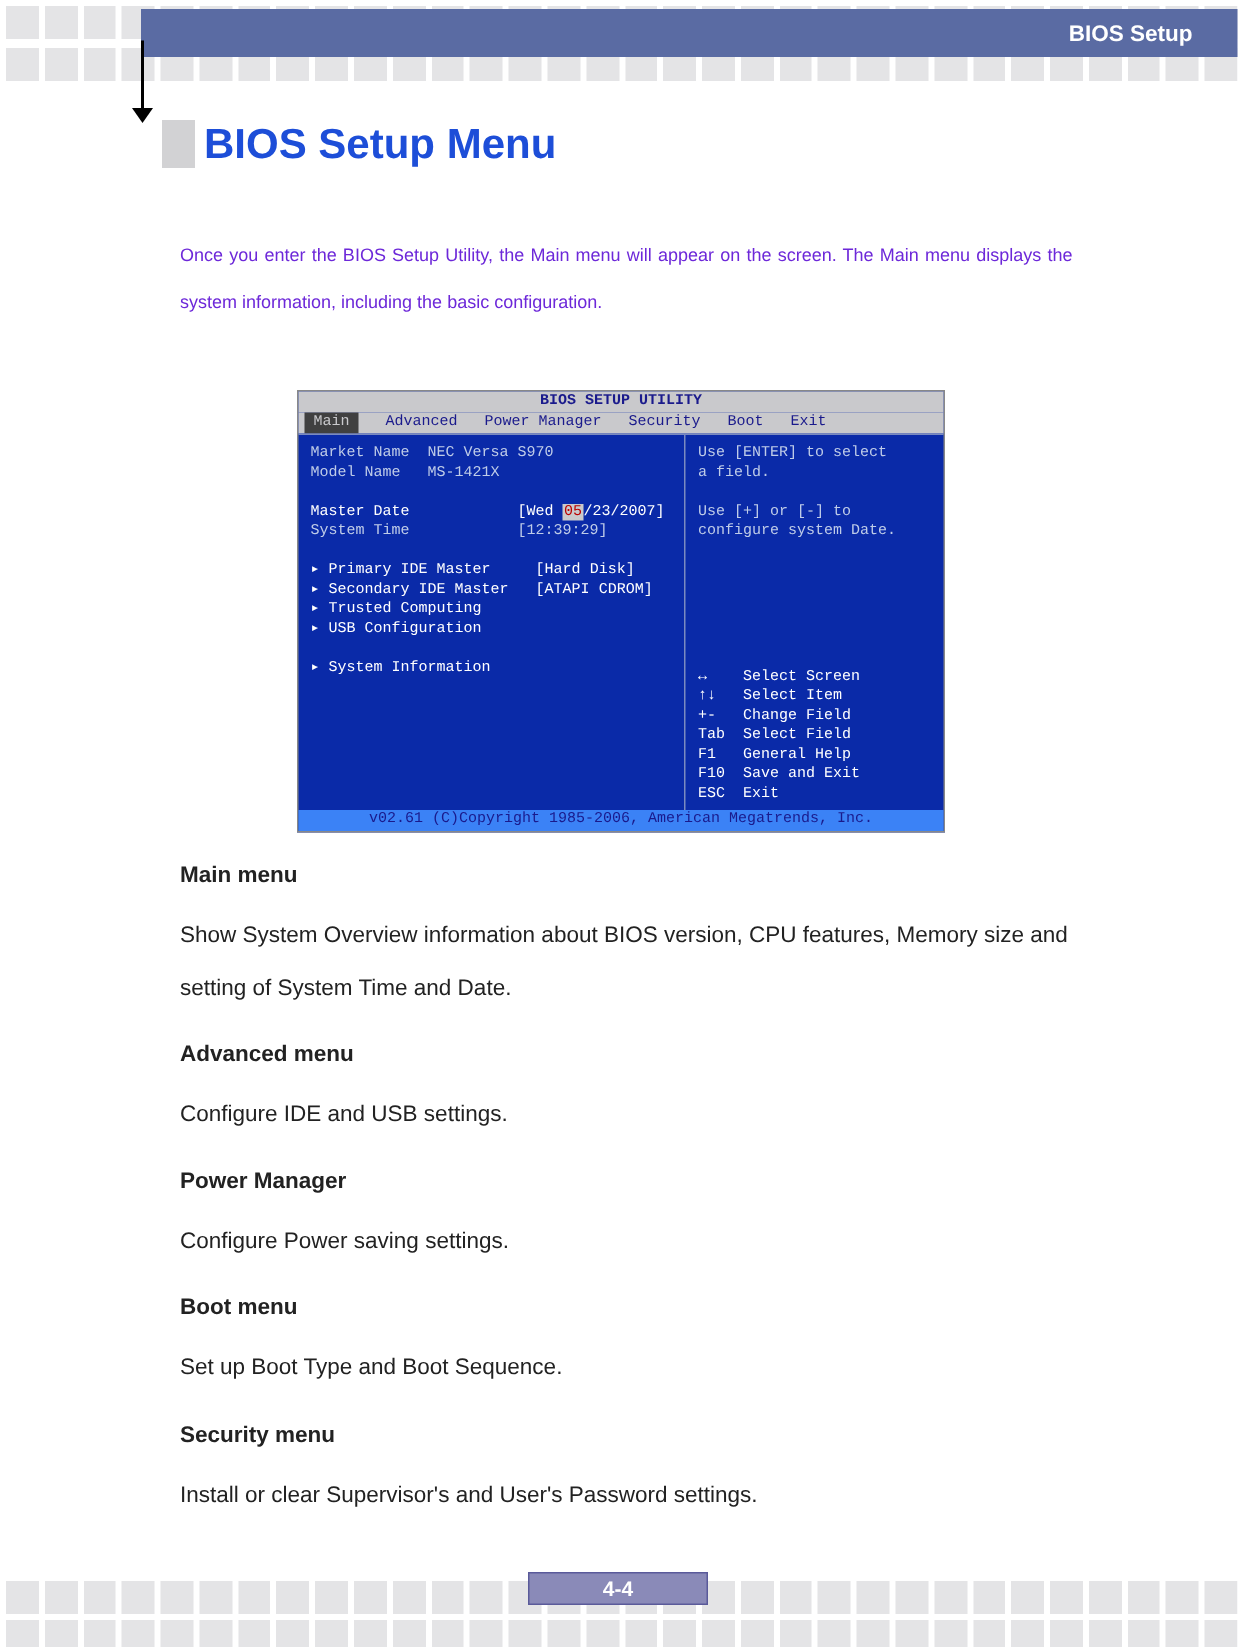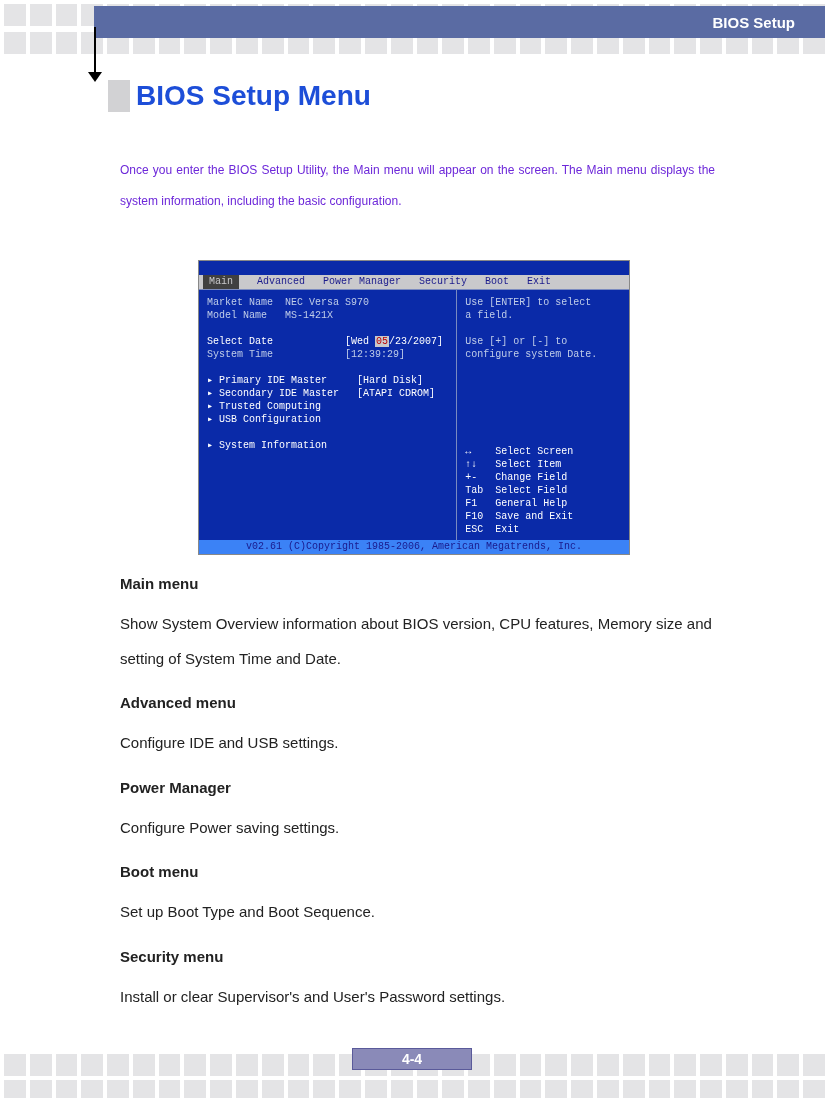--- a/index.html
+++ b/index.html
@@ -203,34 +203,35 @@
 <div class="arrow-head"></div>
 
 <div class="heading-block">
   <div class="heading-cube"></div>
   <div class="heading-text">BIOS Setup Menu</div>
 </div>
 
 <div class="intro">Once you enter the BIOS Setup Utility, the Main menu will appear on the screen. The Main menu displays the system information, including the basic configuration.</div>
 
 <div class="bios-shot">
+  <div class="bios-title">BIOS SETUP UTILITY</div>
   <div class="bios-menu">
     <span class="sel">Main</span>
     <span>Advanced</span>
     <span>Power Manager</span>
     <span>Security</span>
     <span>Boot</span>
     <span>Exit</span>
   </div>
   <div class="bios-body">
     <div class="bios-left">
       <div class="bios-line"><span>Market Name</span>  <span>NEC Versa S970</span></div>
       <div class="bios-line"><span>Model Name</span>   <span>MS-1421X</span></div>
       <div class="bios-line">&nbsp;</div>
-      <div class="bios-line sel-date"><span class="wh">Select Date</span>            <span class="wh">[Wed </span><span class="hl">05</span><span class="wh">/23/2007]</span></div>
+      <div class="bios-line sel-date"><span class="wh">Master Date</span>            <span class="wh">[Wed </span><span class="hl">05</span><span class="wh">/23/2007]</span></div>
       <div class="bios-line"><span>System Time</span>            <span>[12:39:29]</span></div>
       <div class="bios-line">&nbsp;</div>
       <div class="bios-line wh">▸ <span>Primary IDE Master</span>     <span>[Hard Disk]</span></div>
       <div class="bios-line wh">▸ <span>Secondary IDE Master</span>   <span>[ATAPI CDROM]</span></div>
       <div class="bios-line wh">▸ <span>Trusted Computing</span></div>
       <div class="bios-line wh">▸ <span>USB Configuration</span></div>
       <div class="bios-line">&nbsp;</div>
       <div class="bios-line wh">▸ <span>System Information</span></div>
     </div>
     <div class="bios-right">

